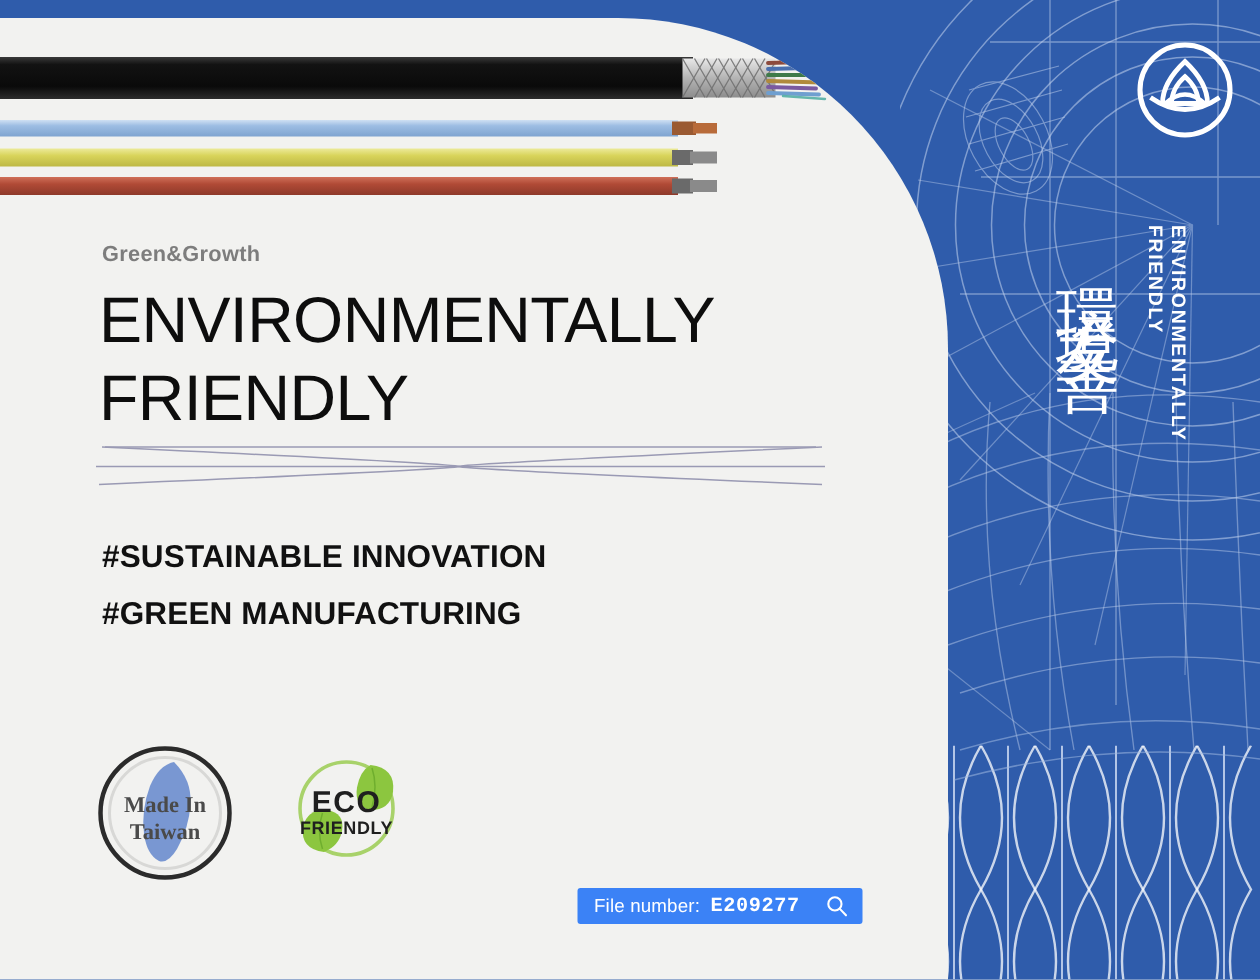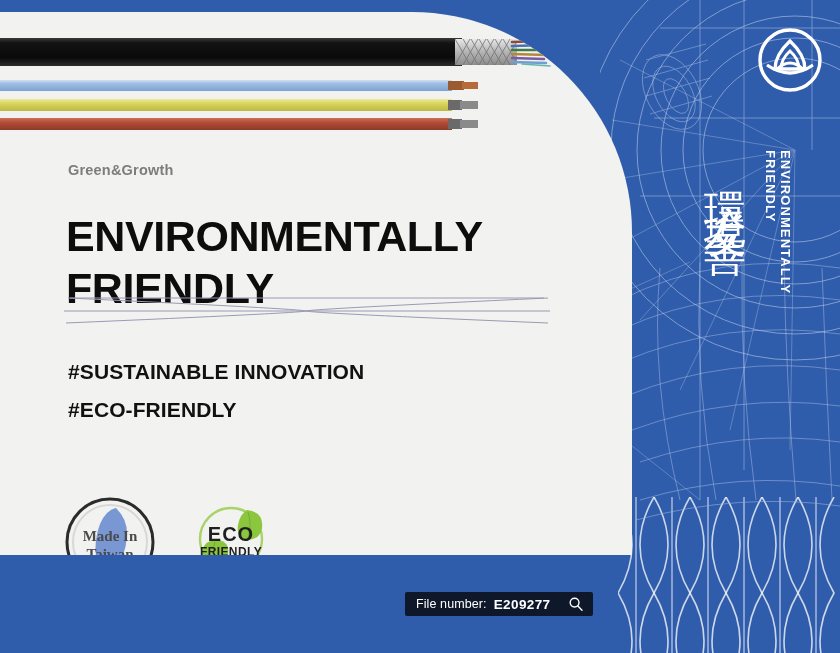--- a/index.html
+++ b/index.html
@@ -11,64 +11,62 @@
   }
   #stage{position:absolute;inset:0;width:840px;height:653px;overflow:hidden;}
 
   
   .blue-panel{position:absolute;left:0;top:0;width:840px;height:653px;
     background:#2f5cab;overflow:hidden;}
   .blue-art{position:absolute;inset:0;}
 
   
   .light-card{
-    position:absolute;left:0;top:12px;width:632px;height:543px;
+    position:absolute;left:0;top:12px;width:632px;height:641px;
     background:#f2f2f0;
     border-top-right-radius:220px;
     overflow:hidden;
   }
 
   
   .cables{position:absolute;left:0;top:18px;width:560px;height:105px;}
 
   
   .eyebrow{
     position:absolute;left:68px;top:150px;
     font-size:14.5px;font-weight:bold;color:#7d7d7d;letter-spacing:.2px;
   }
   .headline{
     position:absolute;left:66px;top:176px;width:520px;
-    font-size:43px;line-height:52px;font-weight:bold;color:#0d0d0d;
+    font-size:43px;line-height:52px;font-weight:normal;color:#0d0d0d;
     letter-spacing:-0.4px;
-    margin-top:22px;
   }
   .divider{position:absolute;left:62px;top:280px;width:490px;height:34px;}
   .tags{
     position:absolute;left:68px;top:341px;
     font-size:21px;line-height:37.5px;font-weight:bold;color:#111;
     letter-spacing:.1px;
   }
 
   
   .badges{position:absolute;left:64px;top:480px;}
   .badge{position:absolute;top:4px;}
   .badge-mit{left:0;}
   .badge-eco{left:128px;top:8px;}
 
   
   .filebar{
     position:absolute;left:385px;top:592px;
-    height:24px;background:#0f172a;color:#fff;
+    height:24px;background:#3b82f6;color:#fff;
     display:flex;align-items:center;gap:7px;
     padding:0 9px 0 11px;border-radius:2px;
     font-size:12.5px;
-    margin-left:20px;
   }
   .filebar .lbl{font-weight:normal;letter-spacing:.1px;}
-  .filebar .val{font-weight:bold;font-size:13.5px;letter-spacing:.4px;}
+  .filebar .val{font-weight:bold;font-size:13.5px;letter-spacing:.4px;font-family:Liberation Mono, monospace;}
   .filebar .mag{display:inline-flex;margin-left:10px;}
 
   
   .cn-vert{
     position:absolute;left:703px;top:158px;
     width:50px;
     font-family:"DejaVu Sans","Liberation Sans",sans-serif;
     font-size:42px;line-height:56px;color:#ffffff;
     writing-mode:vertical-rl;text-orientation:upright;
     letter-spacing:13px;font-weight:500;
@@ -288,21 +286,21 @@
       <g stroke="#9a9ab4" fill="none" stroke-width="1">
         <line x1="8" y1="6" x2="482" y2="6"></line>
         <line x1="2" y1="19" x2="488" y2="19"></line>
         <path d="M6 6 Q240 17 244 19 Q248 21 486 31"></path>
         <path d="M486 6 Q250 17 244 19 Q238 21 4 31"></path>
       </g>
     </svg>
 
     <div class="tags">
       <div>#SUSTAINABLE INNOVATION</div>
-      <div>#ECO-FRIENDLY</div>
+      <div>#GREEN MANUFACTURING</div>
     </div>
 
     <div class="badges">
 
       <div class="badge badge-mit">
         <svg width="92" height="92" viewBox="0 0 92 92">
           <circle cx="46" cy="46" r="43" fill="#f2f2f0" stroke="#2b2b2b" stroke-width="3"></circle>
           <circle cx="46" cy="46" r="37" fill="none" stroke="#d8d8d6" stroke-width="2"></circle>
           <path d="M52 12 Q64 24 63 40 Q62 56 54 70 Q48 80 42 78 Q34 74 32 60 Q30 44 36 28 Q42 14 52 12 Z" fill="#6f8fcf" opacity=".92"></path>
           <text x="46" y="45" text-anchor="middle" font-family="'Liberation Serif','DejaVu Serif',serif" font-size="15" font-weight="bold" fill="#4a4a4a">Made In</text>

